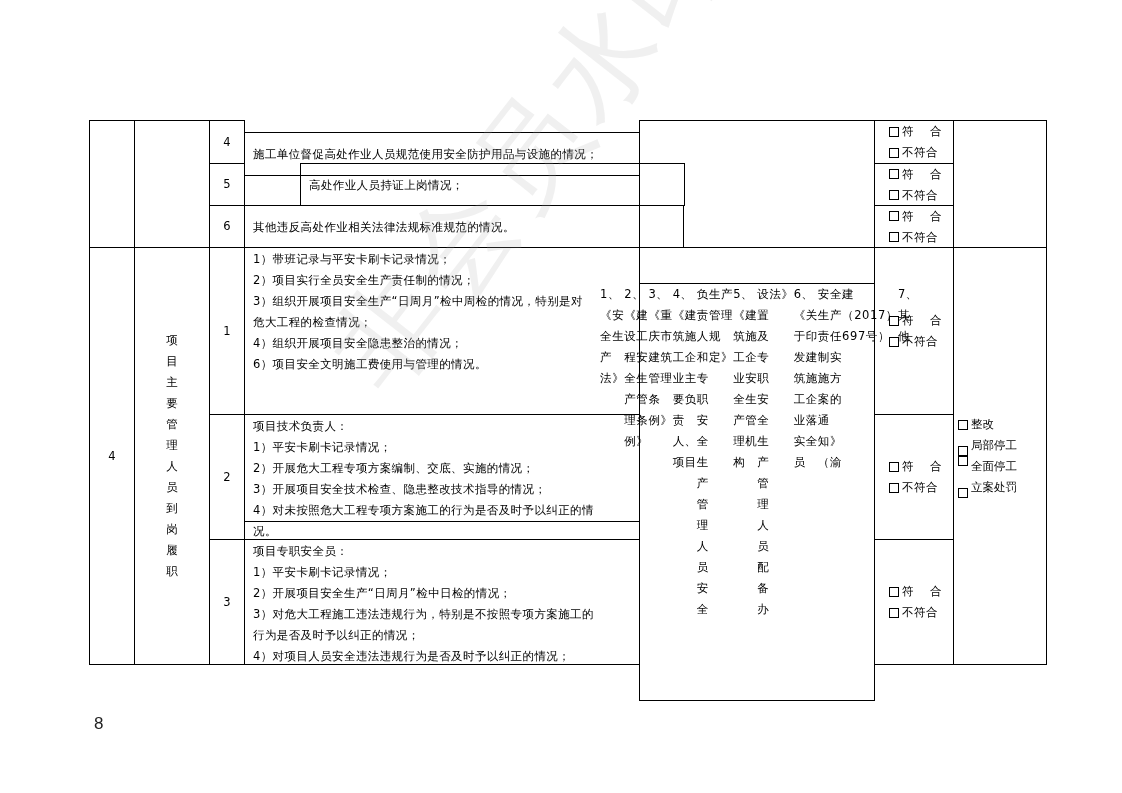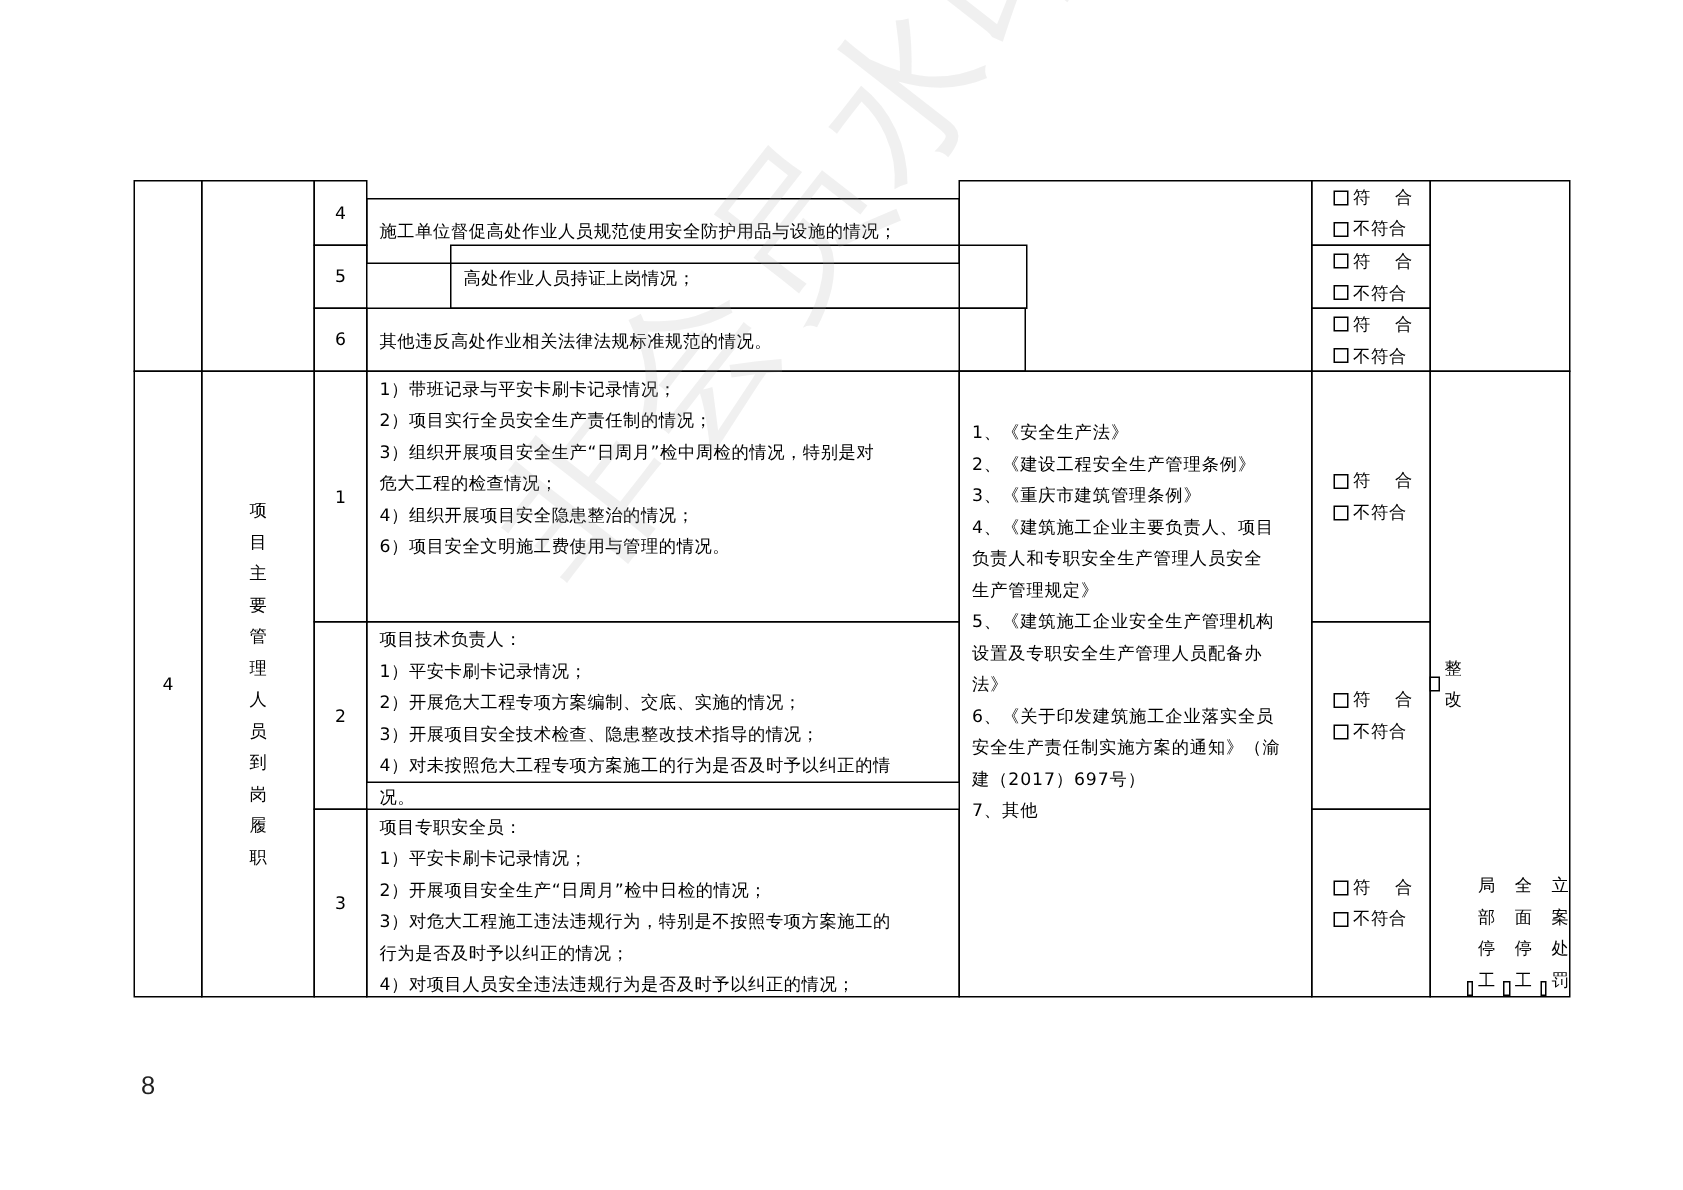--- a/index.html
+++ b/index.html
@@ -22,22 +22,22 @@
   .txt div { white-space: nowrap; letter-spacing: 0.4px; }
   .vertical { display: flex; flex-direction: column; align-items: center; line-height: 21px; }
   .result { display: flex; flex-direction: column; justify-content: center; padding-left: 14px; }
   .result .opt { display: flex; align-items: center; line-height: 21px; letter-spacing: 0.5px; }
   .box {
     display: inline-block; width: 8px; height: 8px; border: 1px solid #000;
     margin-right: 3px; box-sizing: content-box;
   }
   .spaced { letter-spacing: 0px; }
   .spaced .gap { display: inline-block; width: 16px; }
-  .measures { display: flex; flex-direction: row; justify-content: center; padding-left: 4px; }
-  .laws { padding: 0 4px 0 8px; display: flex; flex-direction: column; justify-content: center; }
+  .measures { display: flex; flex-direction: column; justify-content: center; padding-left: 4px; }
+  .laws { padding: 0 4px 0 8px; display: flex; flex-direction: row; justify-content: center; margin-top: 36px; }
   .laws div { letter-spacing: 0.6px; }
 
   .watermark {
     position: absolute; left: 300px; top: 330px;
     font-size: 108px; color: rgba(170,170,170,0.18);
     transform: rotate(-52deg); transform-origin: left top;
     white-space: nowrap; pointer-events: none; font-weight: 300;
     letter-spacing: 6px;
   }
   .page-number {
@@ -228,21 +228,21 @@
 
   <div class="cell measures" style="left:953px;top:247px;width:94px;height:418px;">
     <div class="opt" style="display:flex;align-items:center;line-height:21px;">
         <span class="box"></span>
         <span>整改</span>
       </div>
     <div class="opt" style="display:flex;align-items:flex-end;line-height:21px;">
         <span class="box"></span>
         <span>局部停工</span>
       </div>
-    <div class="opt" style="display:flex;align-items:flex-end;line-height:21px;">
+    <div class="opt" style="display:flex;align-items:flex-start;line-height:21px;">
         <span class="box"></span>
         <span>全面停工</span>
       </div>
     <div class="opt" style="display:flex;align-items:flex-end;line-height:21px;">
         <span class="box"></span>
         <span>立案处罚</span>
       </div>
   </div>
 
   <div class="watermark">非会员水印</div>

